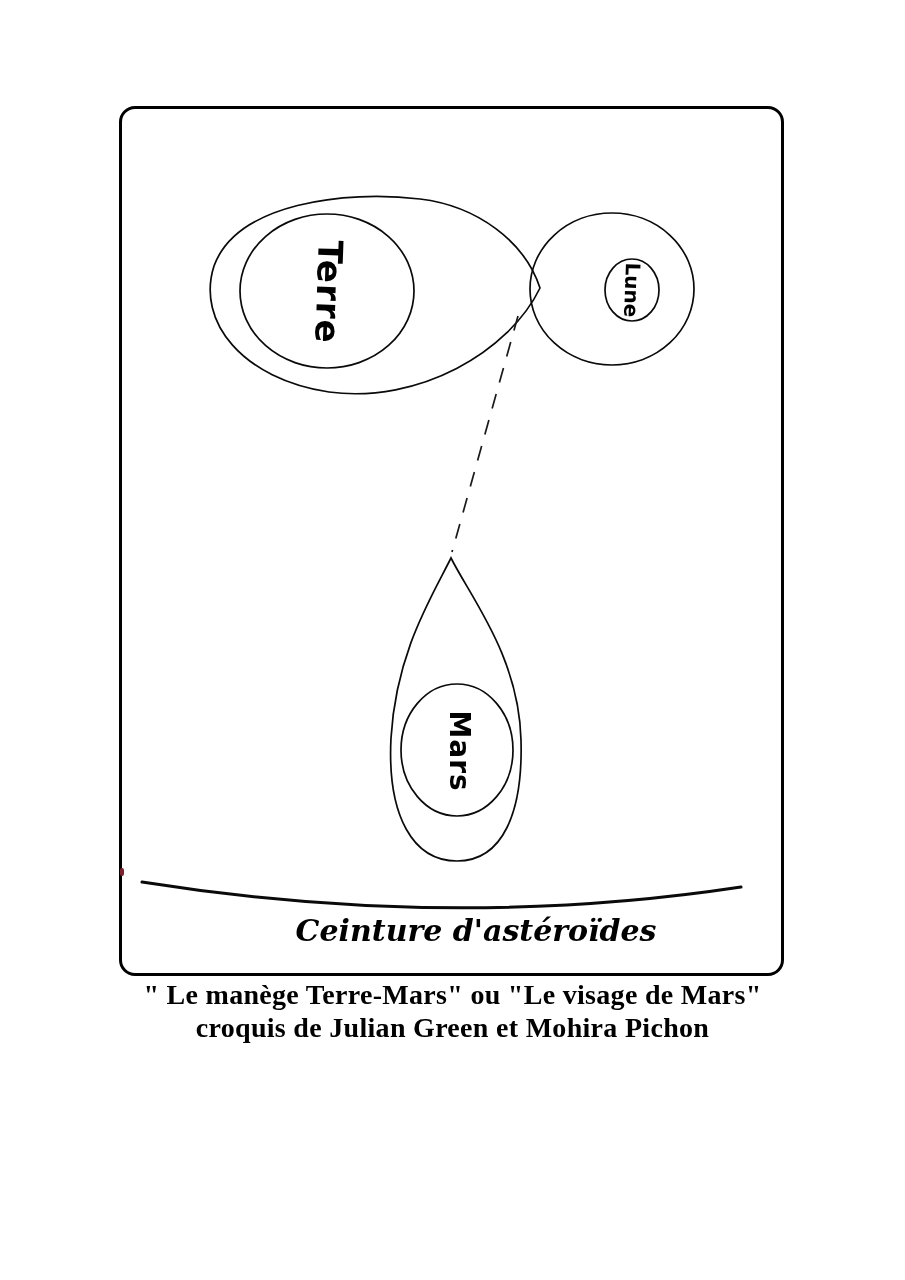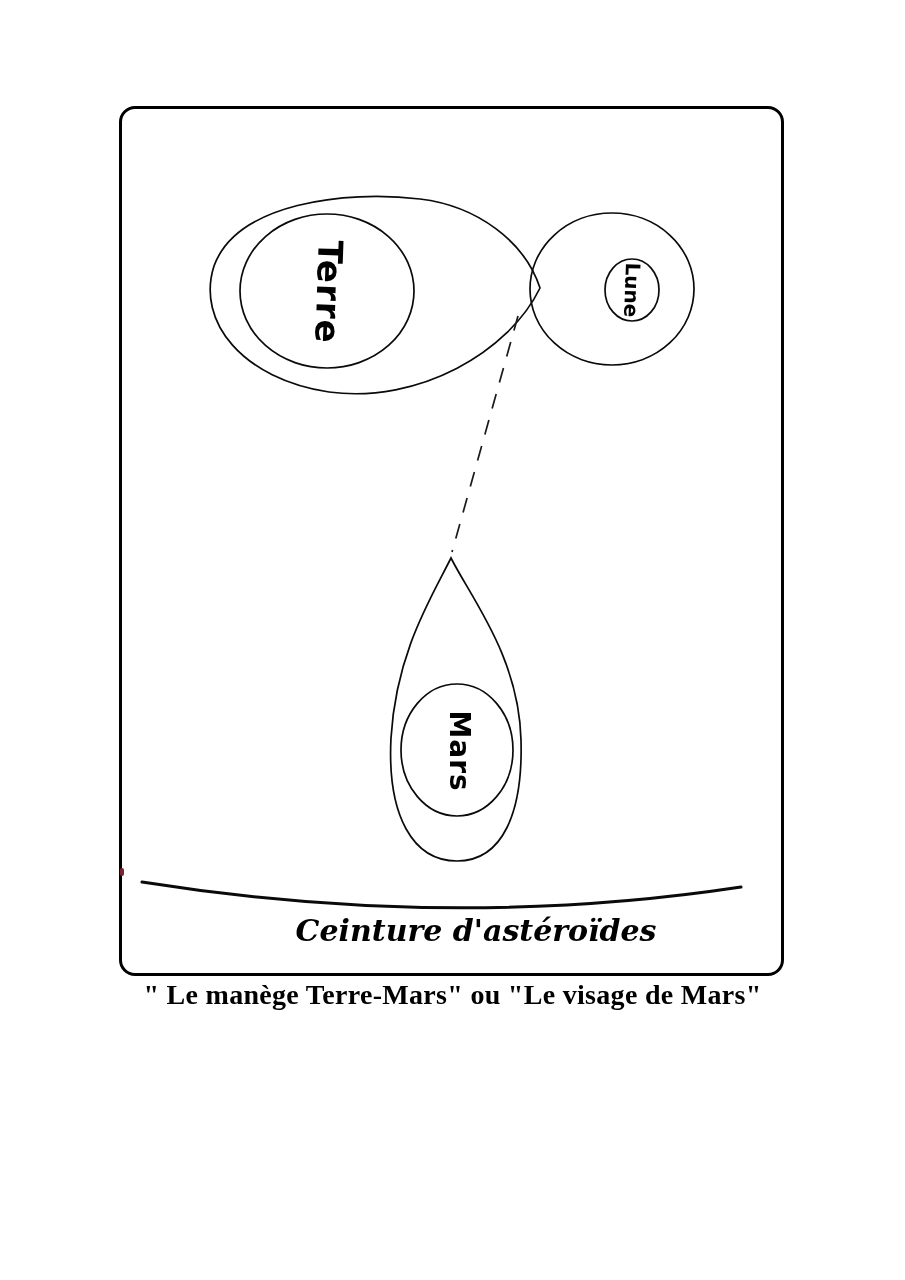--- a/index.html
+++ b/index.html
@@ -109,15 +109,16 @@
 
     <text class="planet-label" font-size="20" transform="translate(632 290) rotate(92)" text-anchor="middle" dominant-baseline="central">Lune</text>
 
     <text class="planet-label" font-size="28" letter-spacing="1" transform="translate(459 751) rotate(90)" text-anchor="middle" dominant-baseline="central">Mars</text>
 
     <text class="belt-label" x="476" y="941" text-anchor="middle">Ceinture d'astéroïdes</text>
   </svg>
 
   <div class="caption">
     <div>" Le manège Terre-Mars" ou "Le visage de Mars"</div>
+    <div>croquis de Julian Green et Mohira Pichon</div>
   </div>
 
 </div>
 
 </body></html>

